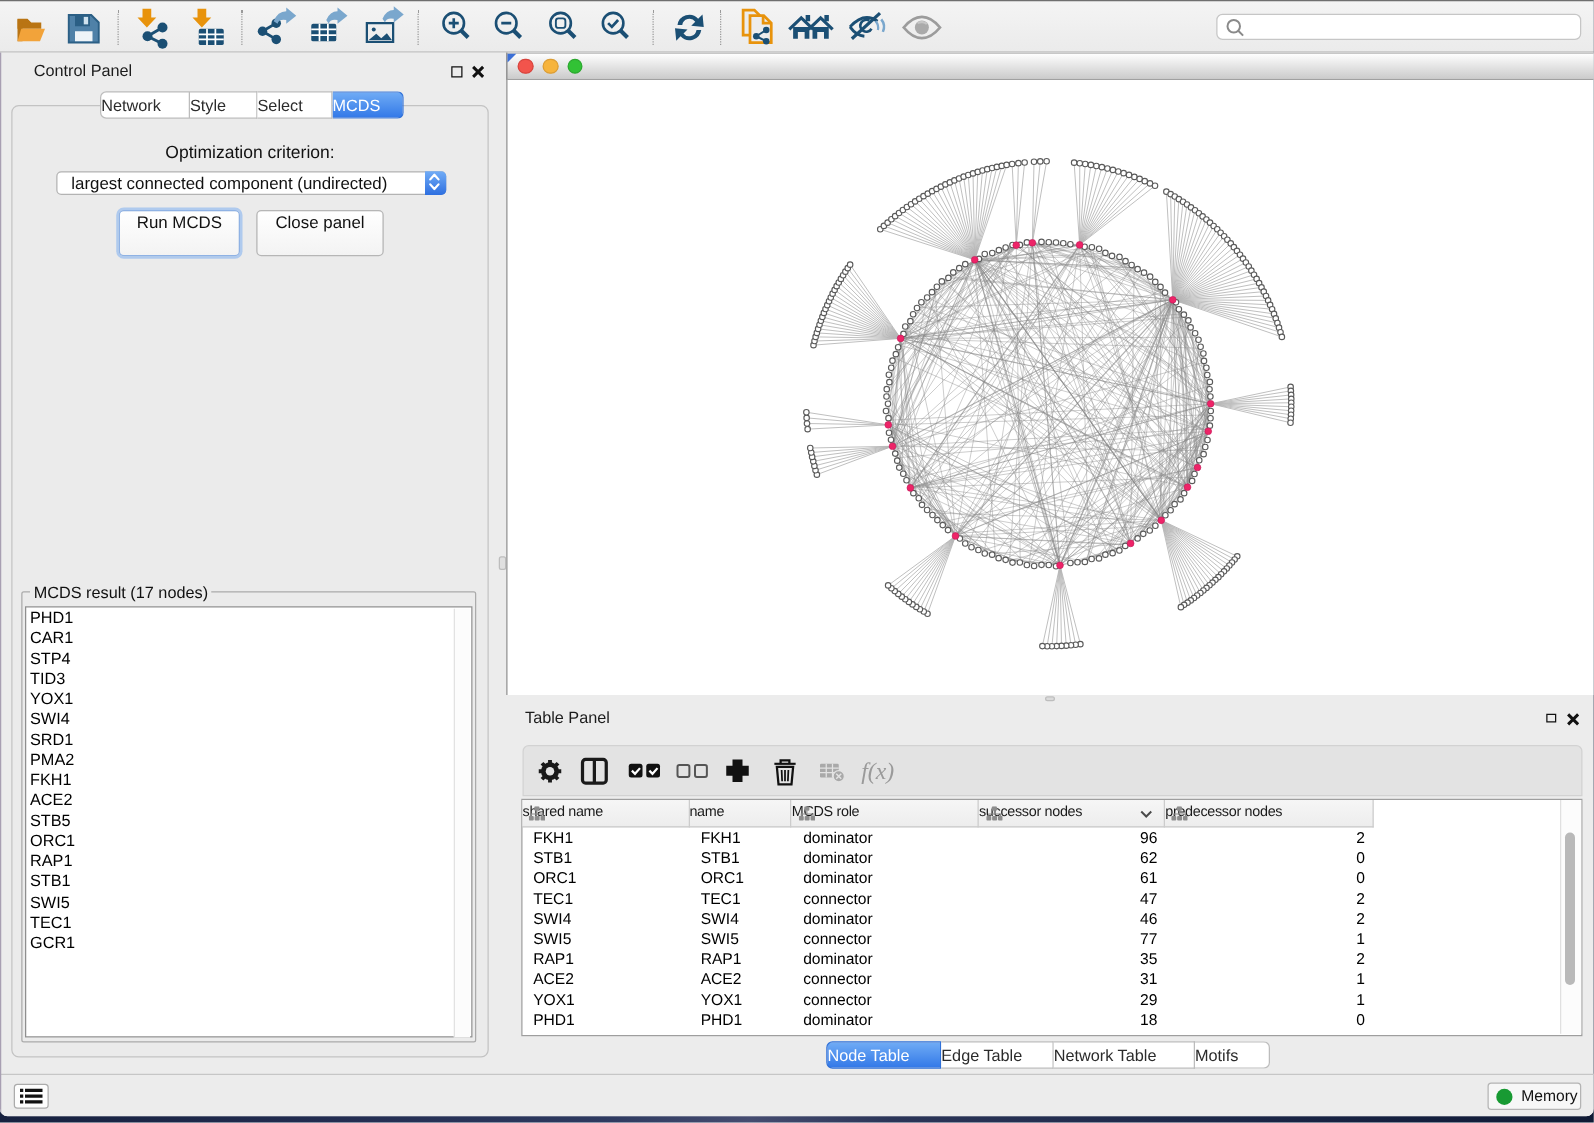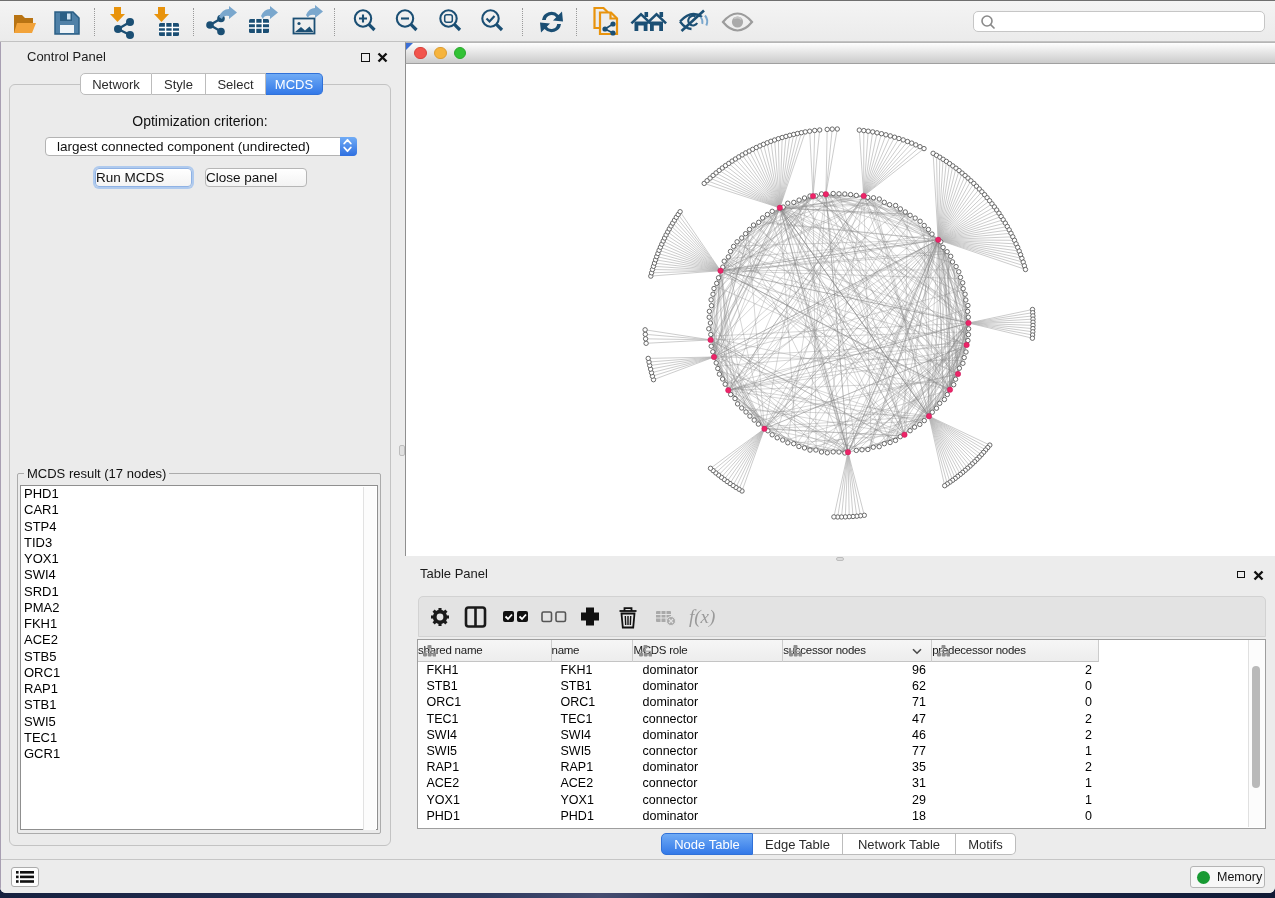--- a/index.html
+++ b/index.html
@@ -17,32 +17,32 @@
 #searchbox { position:absolute; left:973px; top:10px; width:292px; height:21px;
   background:#fff; border:1px solid #c6c6c6; border-radius:5px; }
 
 #ctrltitle { position:absolute; left:27px; top:49px; font-size:13px; color:#1c1c1c; }
 #cp-max { position:absolute; left:361px; top:53px; width:9px; height:9px; border:1.5px solid #111; }
 
 #cp-border { position:absolute; left:9px; top:84px; width:382px; height:762px;
   border:1px solid #c3c3c3; border-radius:6px; background:#ebebeb; }
 .seg { position:absolute; display:flex; }
 .seg div { height:22px; background:#fff; border-top:1px solid #bcbcbc; border-bottom:1px solid #bcbcbc;
-  border-right:1px solid #bcbcbc; font-size:13px; color:#2b2b2b; text-align:center; line-height:21px; }
+  border-right:1px solid #bcbcbc; font-size:13px; color:#2b2b2b; text-align:left; line-height:21px; }
 .seg div:first-child { border-left:1px solid #bcbcbc; border-radius:5px 0 0 5px; }
 .seg div:last-child { border-radius:0 5px 5px 0; }
 .seg div.on { background:linear-gradient(#6fabf5,#3379e8); color:#fff; border-color:#3071d8; }
 #tabs1 { left:80px; top:73px; }
 #optlabel { position:absolute; left:9px; top:113px; width:382px; text-align:center; font-size:14px; color:#111; }
 #combo { position:absolute; left:45px; top:137px; width:312px; height:19px; background:#fff;
   border:1px solid #b3b3b3; border-radius:4px; font-size:13.5px; color:#111; line-height:17px; padding-left:11px; }
 #combo-cap { position:absolute; left:340px; top:137px; width:17px; height:19px;
   background:linear-gradient(#71acf6,#2e6fe0); border-radius:0 4px 4px 0; }
-.btn { position:absolute; height:19px; background:linear-gradient(#ffffff,#f3f3f3); border:1px solid #b6b6b6;
-  border-radius:4px; font-size:13.5px; color:#111; text-align:left; line-height:17px; }
+.btn { position:absolute; height:37px; background:linear-gradient(#ffffff,#f3f3f3); border:1px solid #b6b6b6;
+  border-radius:4px; font-size:13.5px; color:#111; text-align:center; line-height:17px; }
 #btn-run { left:95px; top:168px; width:97px; box-shadow:0 0 0 2px rgba(125,175,240,.55); border-color:#8fb2e4; }
 #btn-close { left:205px; top:168px; width:102px; }
 #fieldset { position:absolute; left:17px; top:473px; width:364px; height:361px;
   border:1px solid #ababab; border-radius:2px; }
 #fieldlegend { position:absolute; left:24px; top:466px; background:#ebebeb; font-size:13px; color:#111; padding:0 3px; }
 #mcdslist { position:absolute; left:20px; top:485px; width:358px; height:345px; background:#fff;
   border:1px solid #8f8f8f; font-size:13px; color:#000; }
 #mcdslist div { height:16.27px; line-height:16.27px; padding-left:3px; }
 #mcdslist .sbtrack { position:absolute; right:1px; top:1px; width:13px; height:343px;
   background:#fcfcfc; border-left:1px solid #e2e2e2; padding:0; }
@@ -1241,21 +1241,21 @@
     <div class="trow num" style="left:826px;top:662.0px;width:100px">96</div>
     <div class="trow num" style="left:992px;top:662.0px;width:100px">2</div>
     <div class="trow" style="left:426.5px;top:678.2px;width:120px">STB1</div>
     <div class="trow" style="left:560.5px;top:678.2px;width:70px">STB1</div>
     <div class="trow" style="left:642.5px;top:678.2px;width:135px">dominator</div>
     <div class="trow num" style="left:826px;top:678.2px;width:100px">62</div>
     <div class="trow num" style="left:992px;top:678.2px;width:100px">0</div>
     <div class="trow" style="left:426.5px;top:694.4px;width:120px">ORC1</div>
     <div class="trow" style="left:560.5px;top:694.4px;width:70px">ORC1</div>
     <div class="trow" style="left:642.5px;top:694.4px;width:135px">dominator</div>
-    <div class="trow num" style="left:826px;top:694.4px;width:100px">71</div>
+    <div class="trow num" style="left:826px;top:694.4px;width:100px">61</div>
     <div class="trow num" style="left:992px;top:694.4px;width:100px">0</div>
     <div class="trow" style="left:426.5px;top:710.6px;width:120px">TEC1</div>
     <div class="trow" style="left:560.5px;top:710.6px;width:70px">TEC1</div>
     <div class="trow" style="left:642.5px;top:710.6px;width:135px">connector</div>
     <div class="trow num" style="left:826px;top:710.6px;width:100px">47</div>
     <div class="trow num" style="left:992px;top:710.6px;width:100px">2</div>
     <div class="trow" style="left:426.5px;top:726.8px;width:120px">SWI4</div>
     <div class="trow" style="left:560.5px;top:726.8px;width:70px">SWI4</div>
     <div class="trow" style="left:642.5px;top:726.8px;width:135px">dominator</div>
     <div class="trow num" style="left:826px;top:726.8px;width:100px">46</div>

